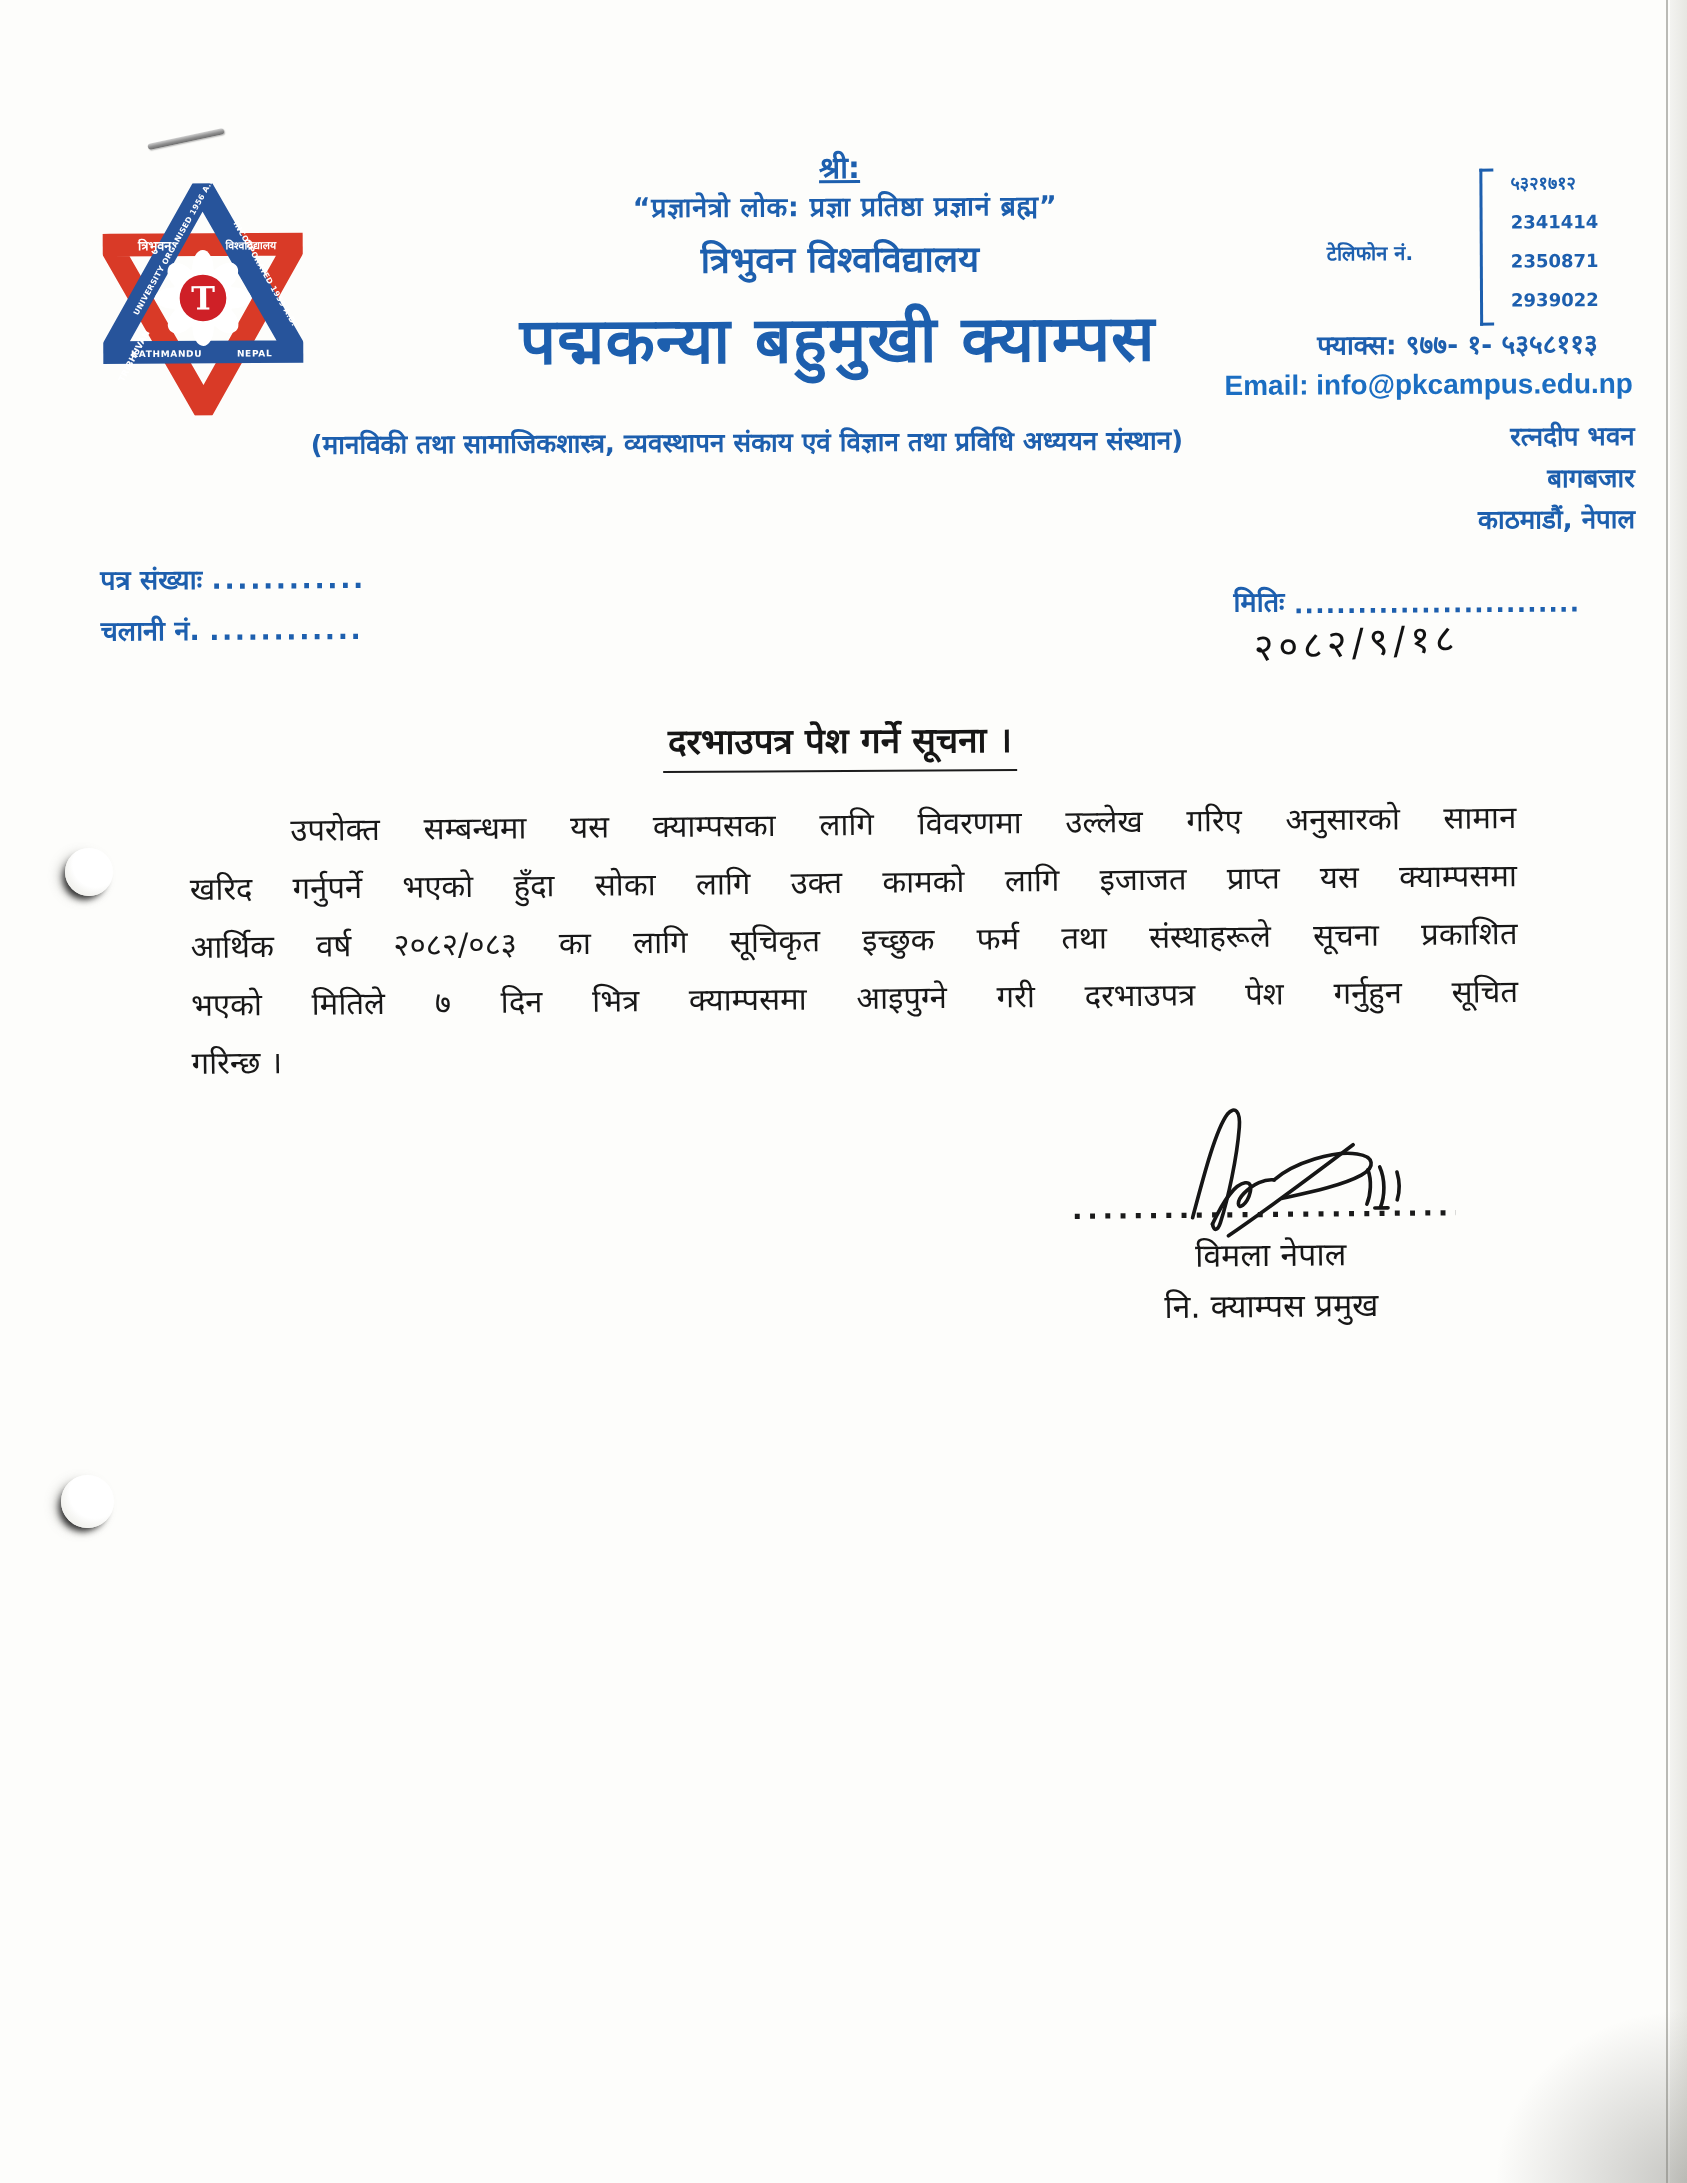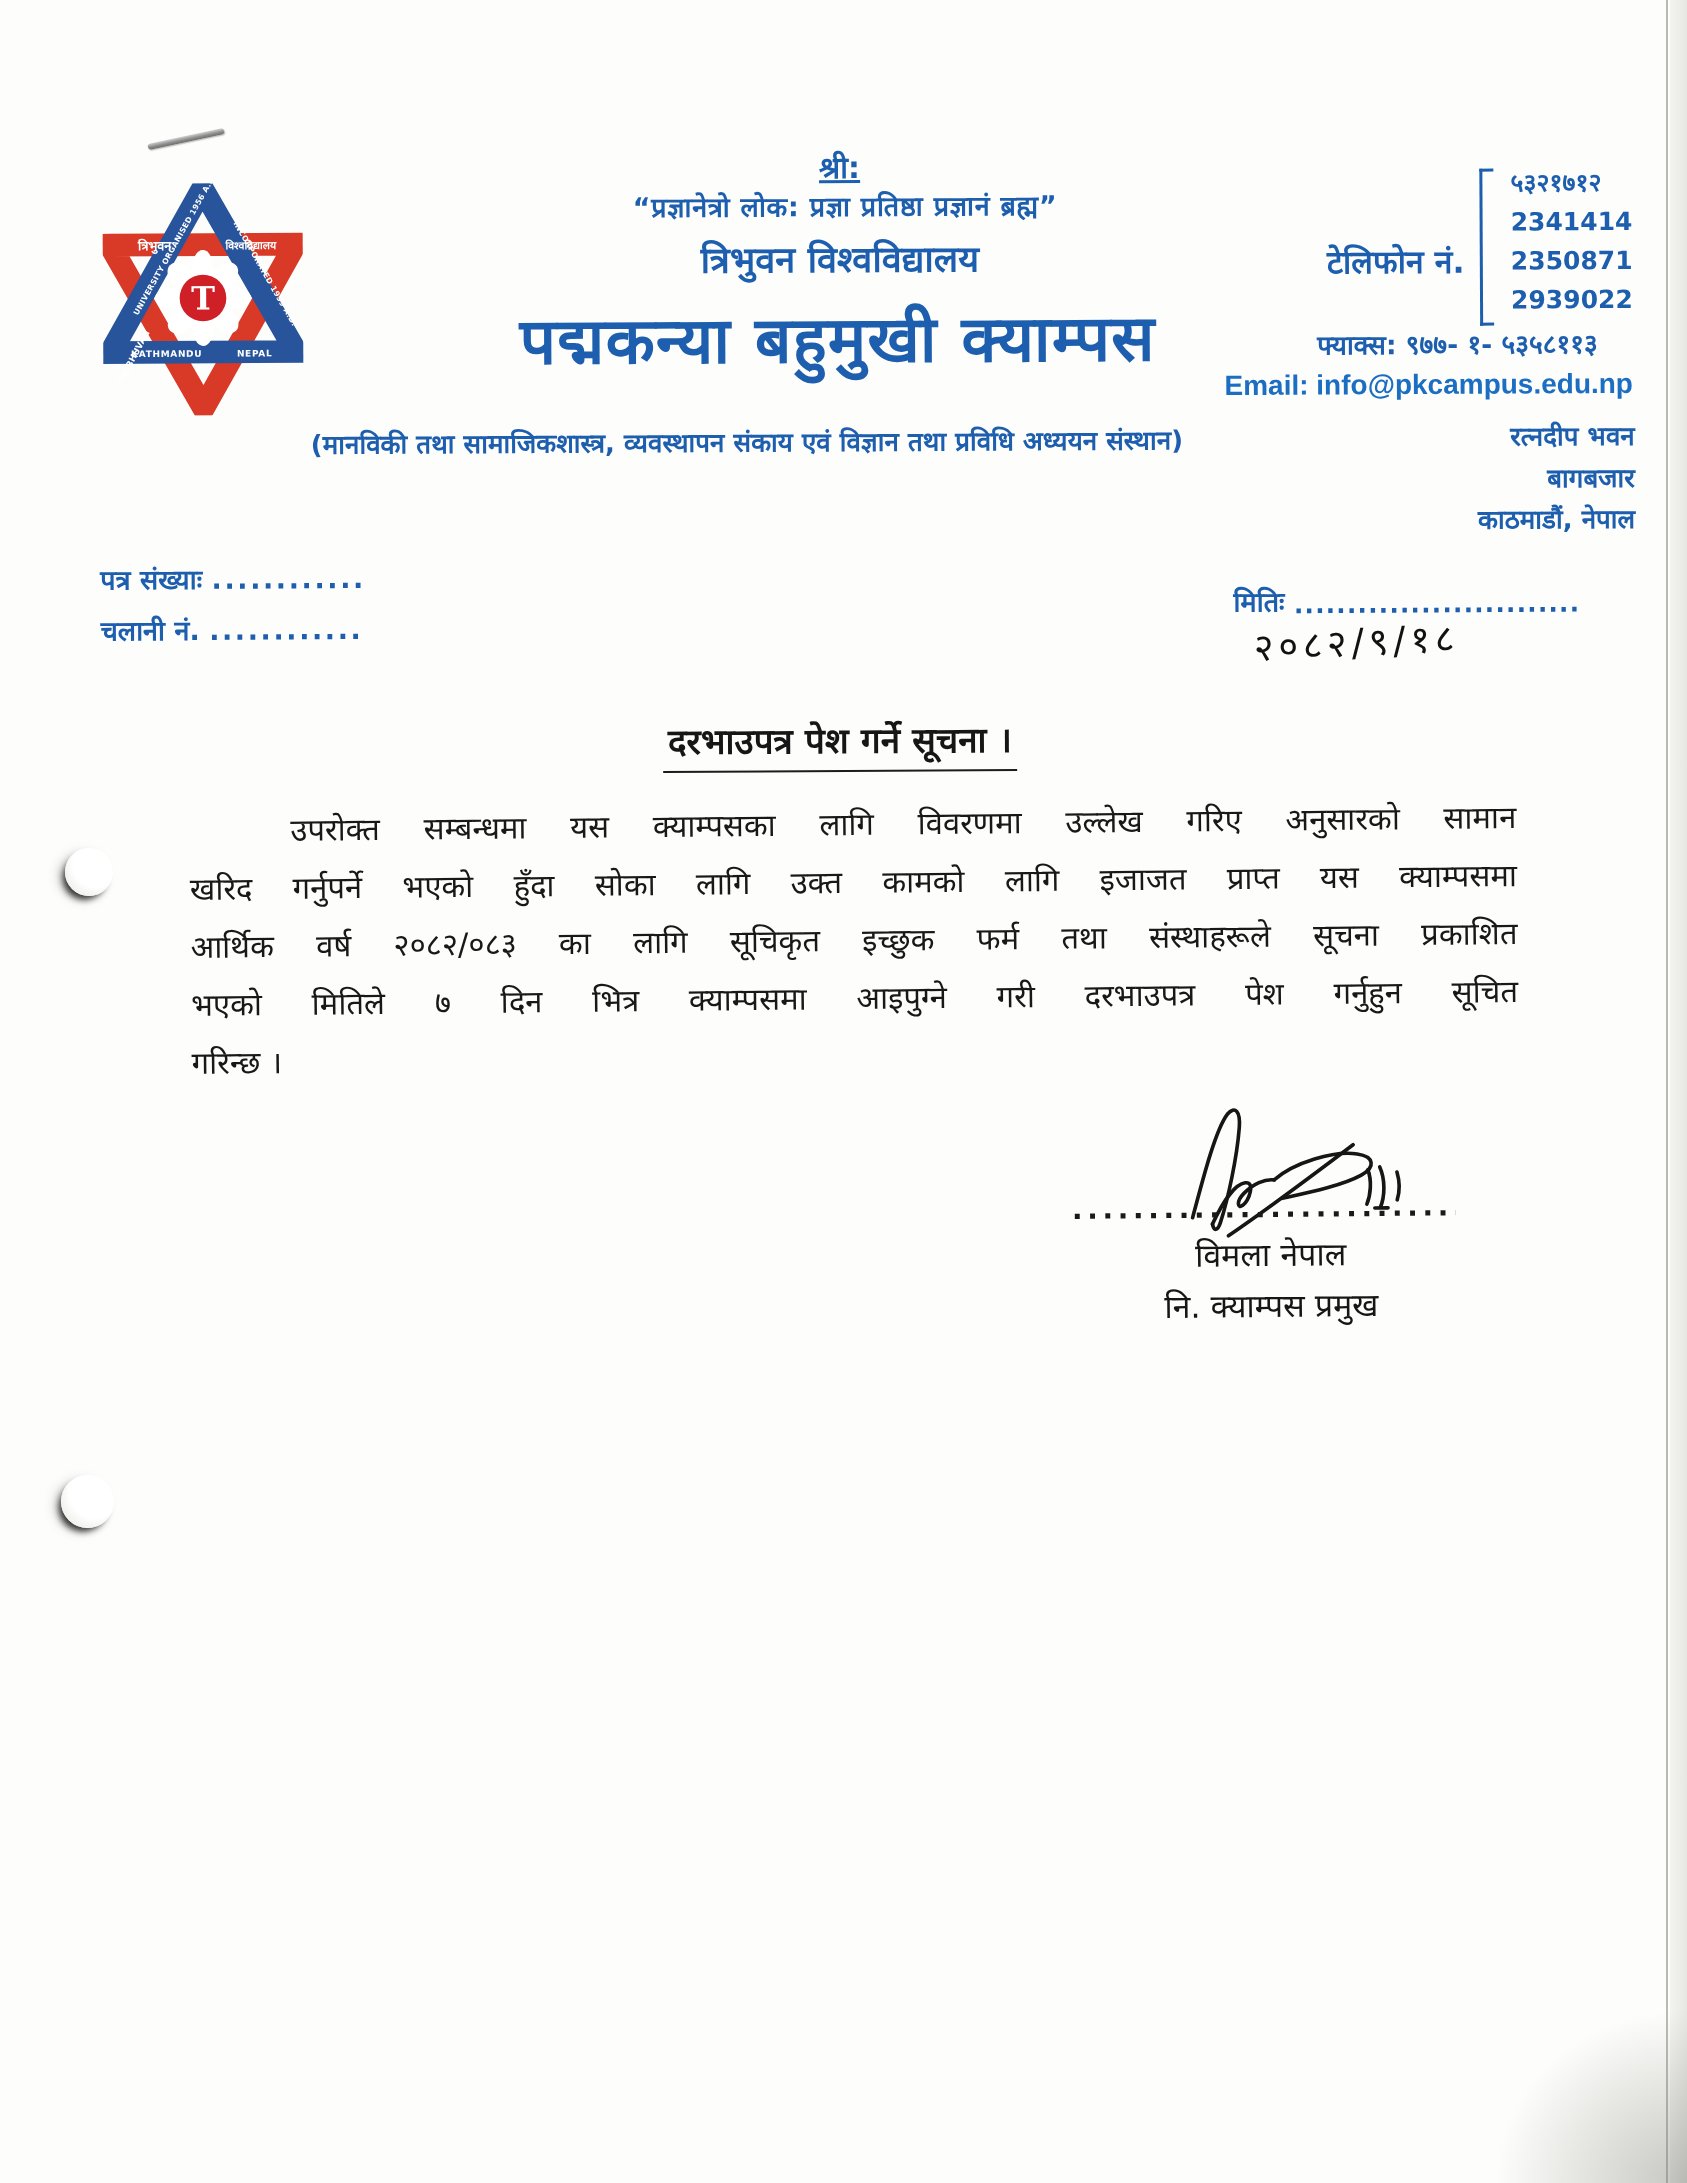--- a/index.html
+++ b/index.html
@@ -22,24 +22,24 @@
   .hole1{left:65px;top:848px;width:48px;height:48px;}
   .hole2{left:61px;top:1475px;width:53px;height:53px;}
   
   .header-wrap{left:0;top:0;width:1687px;height:595px;transform:rotate(-0.3deg);transform-origin:50% 50%;}
   .shree{left:0;top:146px;width:1687px;text-align:center;font-size:30px;font-weight:bold;}
   .shree span{margin-left:-6.6px;text-decoration:underline;}
   .motto{left:0;top:187px;width:1691px;text-align:center;font-size:27px;font-weight:bold;letter-spacing:0.7px;}
   .university{left:0;top:234px;width:1680px;text-align:center;font-size:36px;font-weight:bold;}
   .campus{left:0;top:294px;width:1675px;text-align:center;font-size:64px;font-weight:bold;letter-spacing:1.3px;}
   .faculties{left:310px;top:423px;width:1118px;font-size:26px;font-weight:bold;}
-  .tel-label{left:1327px;top:242px;font-size:32px;font-weight:bold;}
+  .tel-label{left:1327px;top:242px;font-size:20px;font-weight:bold;}
   .tel-bracket{left:1480px;top:172px;width:11.2px;height:151px;
     border-left:3.3px solid #1d5fae;border-top:3.3px solid #1d5fae;border-bottom:3.3px solid #1d5fae;}
-  .phones{left:1511px;top:167px;font-size:25px;font-weight:bold;line-height:39px;}
+  .phones{left:1511px;top:167px;font-size:18px;font-weight:bold;line-height:39px;}
   .fax{left:1317px;top:329px;font-size:26.5px;font-weight:bold;}
   .email{left:1224px;top:372px;font-size:28px;font-weight:bold;color:#1b6ec2;
     font-family:"Liberation Sans",sans-serif;}
   .building{left:1422px;top:421px;width:212px;text-align:right;font-size:26px;font-weight:bold;}
   .locality{left:1422px;top:463px;width:212px;text-align:right;font-size:26px;font-weight:bold;}
   .city{left:1389px;top:504px;width:245px;text-align:right;font-size:26px;font-weight:bold;}
   
   .ref-wrap{left:0;top:0;width:1687px;height:728px;transform:rotate(-0.35deg);}
   .letter-no{left:99px;top:556px;font-size:27px;font-weight:bold;}
   .dispatch-no{left:99px;top:607px;font-size:27px;font-weight:bold;}

